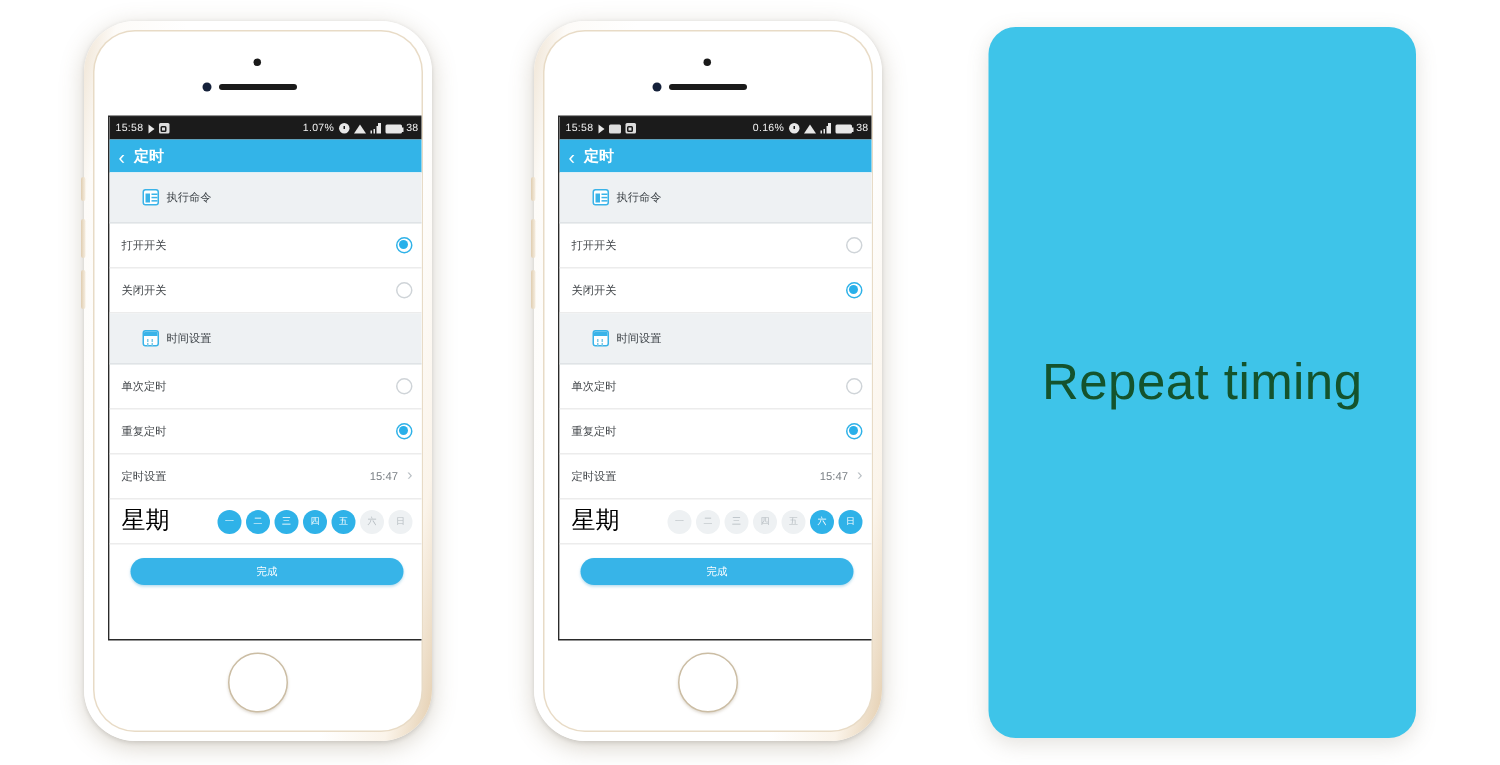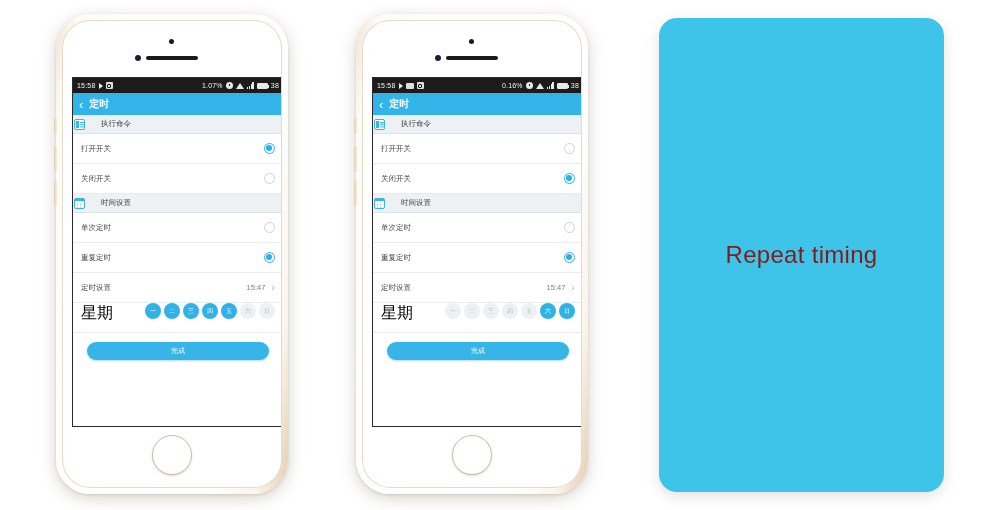--- a/index.html
+++ b/index.html
@@ -80,22 +80,22 @@
   .navbar {
     height: 22px; background: #33b4e8; color: #fff;
     display: flex; align-items: center; gap: 6px; padding: 0 6px;
     font-size: 10px; font-weight: bold;
   }
   .nav-back { font-size: 13px; line-height: 1; font-weight: normal; }
 
   .screen-body { background: #fff; height: calc(100% - 37px); position: relative; }
 
   .sec-head {
-    display: flex; align-items: center; gap: 16px;
-    height: 19px; padding: 0 1px;
+    display: flex; align-items: center; gap: 5px;
+    height: 34px; padding: 0 22px;
     background: #eef1f3; border-bottom: 1px solid #dfe3e6;
     font-size: 7.5px; color: #3d4348;
   }
   .ic-list { width: 11px; height: 11px; border-radius: 2px; background: #fff; border: 1.2px solid #3ab3e8; position: relative; flex: none; }
   .ic-list:before { content:""; position:absolute; left:1.2px; top:1.5px; width:2.4px; height:6.5px; background:#3ab3e8; }
   .ic-list:after { content:""; position:absolute; left:4.8px; top:2px; width:4.4px; height:1px; background:#3ab3e8;
      box-shadow: 0 2.2px 0 #3ab3e8, 0 4.4px 0 #3ab3e8; }
   .ic-cal { width: 11px; height: 11px; border-radius: 2px; border: 1.2px solid #3ab3e8; background: #fff; position: relative; flex: none; }
   .ic-cal:before { content:""; position:absolute; left:-0.2px; top:-0.2px; right:-0.2px; height:3px; background:#3ab3e8; border-radius: 1px 1px 0 0; }
   .ic-cal:after { content:""; position:absolute; left:1.5px; top:5px; width:1.6px; height:1.6px; background:#7cc9e8;
@@ -107,21 +107,21 @@
     border-bottom: 1px solid #ececec;
     font-size: 7.5px; color: #44484c;
   }
   .radio { width: 11px; height: 11px; border-radius: 50%; border: 1.3px solid #cfd4d8; background: #fff; flex: none; }
   .radio.on { border-color: #2fb2e8; background: #fff; position: relative; }
   .radio.on:after { content:""; position:absolute; left: 1.4px; top: 1.4px; width: 6px; height: 6px; border-radius: 50%; background: #29b0ea; }
 
   .row-right { display: flex; align-items: center; gap: 6px; color: #7b8186; font-size: 7.5px; text-align: right; }
   .chev { color: #b9bfc4; font-size: 11px; line-height: 1; }
 
-  .week-row { display: flex; justify-content: space-between; height: 30px; padding: 0 8px; border-bottom: 1px solid #ececec; }
+  .week-row { display: flex; align-items: center; justify-content: space-between; height: 30px; padding: 0 8px; border-bottom: 1px solid #ececec; }
   .days { display: flex; gap: 3px; }
   .day {
     width: 16px; height: 16px; border-radius: 50%;
     display: flex; align-items: center; justify-content: center;
     font-size: 6px; color: #b4bbc0; background: #eef1f3; flex: none;
   }
   .day.on { background: #2fb2e8; color: #fff; }
 
   .done-wrap { padding: 9px 14px 0; }
   .done-btn {
@@ -133,21 +133,21 @@
 
   
   .panel {
     position: absolute; left: 659px; top: 18px;
     width: 285px; height: 474px;
     background: #3ec4e9;
     border-radius: 18px;
     display: flex; align-items: center; justify-content: center;
     box-shadow: 0 4px 14px rgba(120,110,90,.2);
   }
-  .panel-label { color: #7f1d1d; font-size: 24px; letter-spacing: .3px; }
+  .panel-label { color: #14532d; font-size: 34px; letter-spacing: .3px; }
 </style>
 </head>
 <body>
 
 <div class="stage">
 
   <div class="phone phone1">
     <div class="side-btn sb1"></div>
     <div class="side-btn sb2"></div>
     <div class="side-btn sb3"></div>

